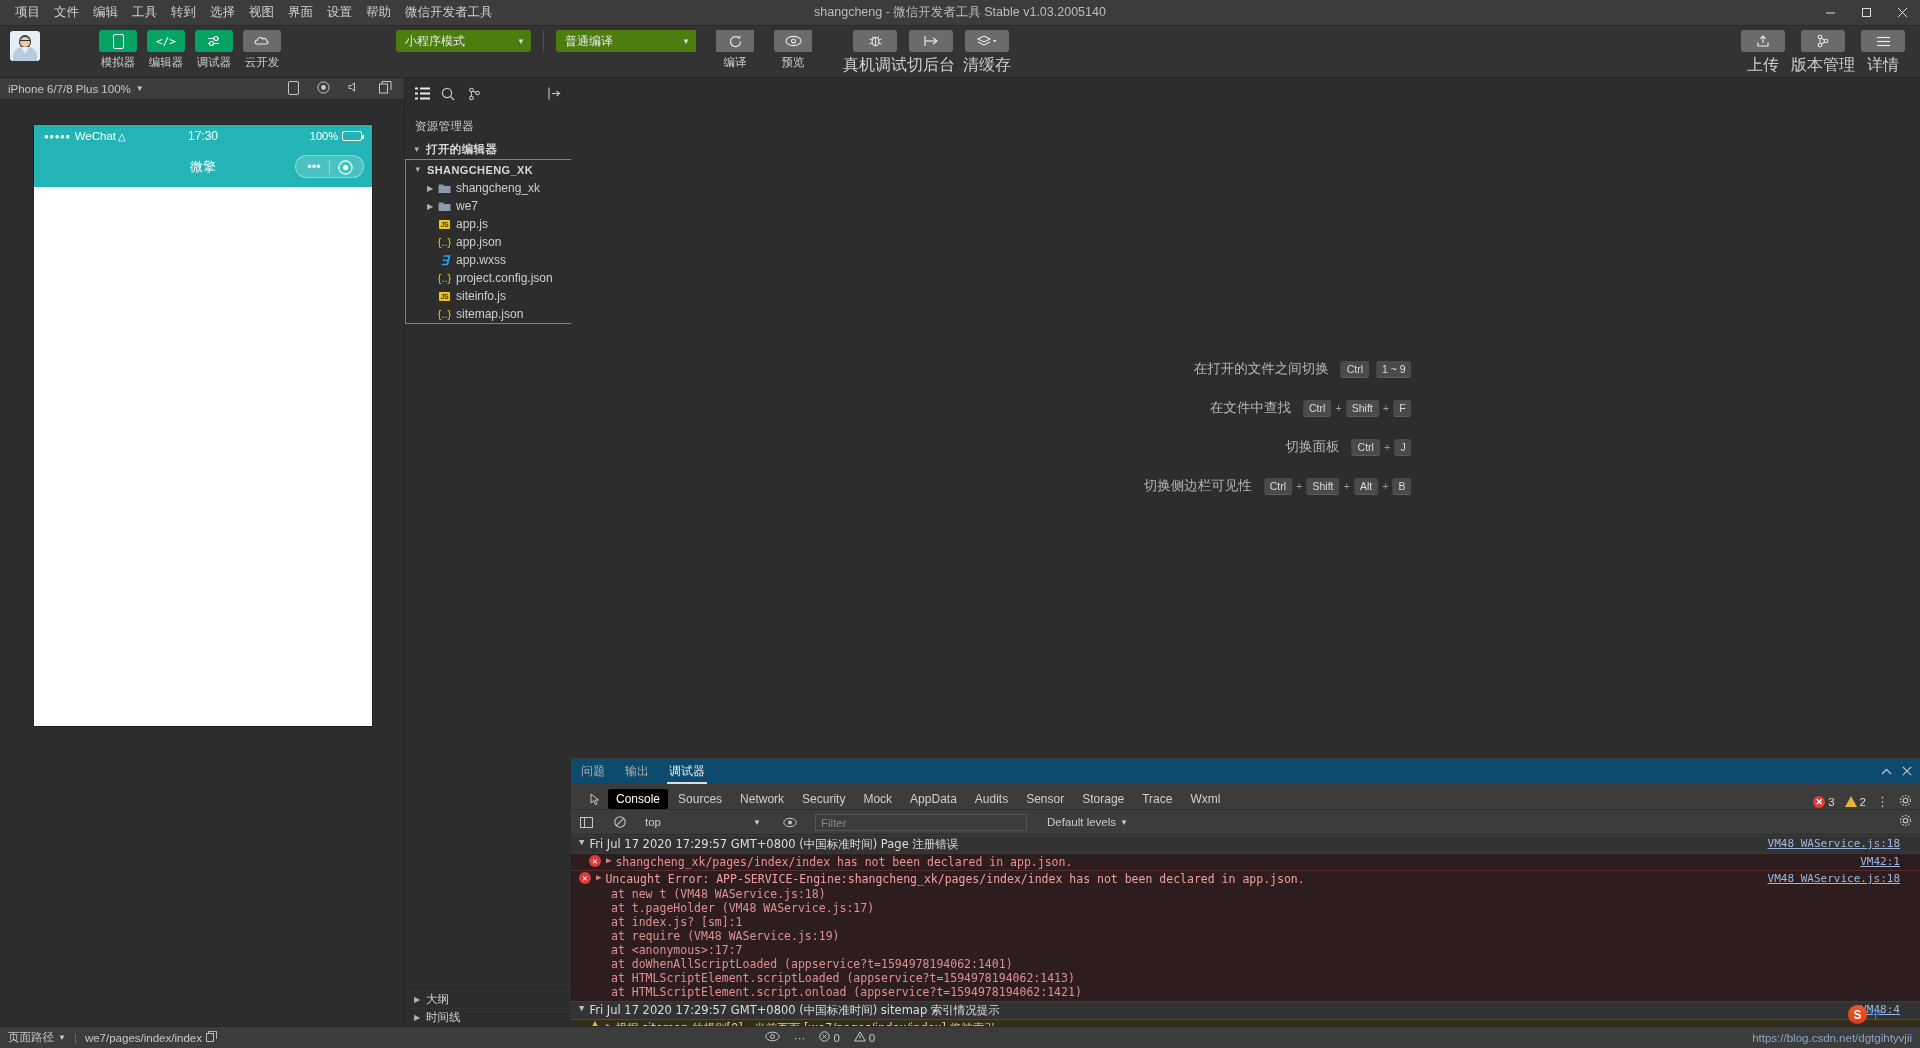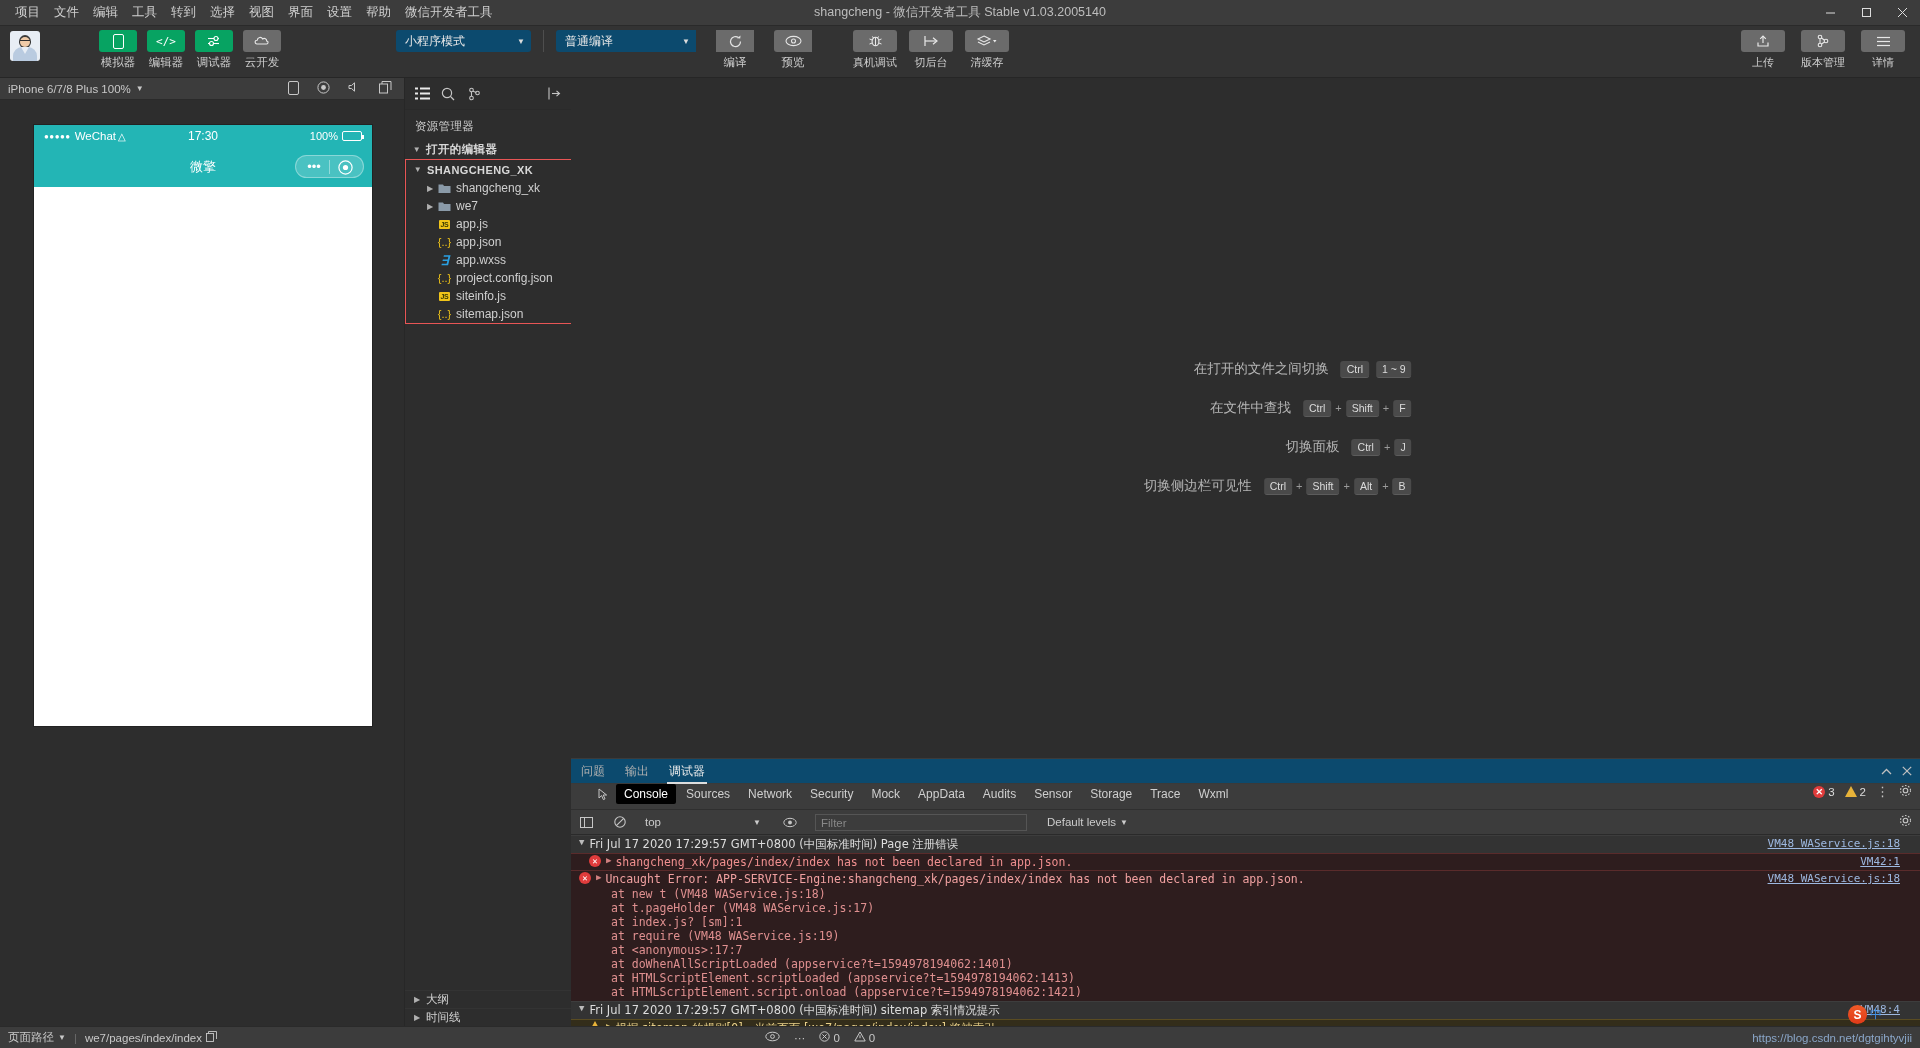--- a/index.html
+++ b/index.html
@@ -55,38 +55,38 @@
     width: 38px; height: 22px; border-radius: 3px; display: flex;
     align-items: center; justify-content: center; color: #fff;
   }
   .tb-btn .chip.green { background: #07a362; }
   .tb-btn .chip.grey  { background: #6b6b6b; }
   .tb-btn .lbl { font-size: 11.5px; color: #cfcfcf; margin-top: 3px; white-space: nowrap; }
   .tb-left { margin-left: 58px; display: flex; gap: 8px; }
 
   .tb-center { position: absolute; left: 396px; top: 4px; display: flex; align-items: flex-start; }
   .select {
-    height: 22px; background: #0c4a6e; border-radius: 3px; color: #e6e6e6;
+    height: 22px; background: #4d7c0f; border-radius: 3px; color: #e6e6e6;
     font-size: 12px; display: flex; align-items: center; padding: 0 6px 0 9px;
     min-width: 135px; justify-content: space-between;
   }
   .select .caret { font-size: 8px; margin-left: 10px; color: #dcdcdc; }
   .sep-v { width: 1px; height: 22px; background: #4e4e4e; margin: 0 12px; }
   .icon-btn {
     width: 38px; height: 22px; background: #6b6b6b; display: flex; align-items: center;
     justify-content: center; color: #e4e4e4;
   }
   .icon-btn:first-child { border-radius: 3px 0 0 3px; }
   .icon-btn:last-child { border-radius: 0 3px 3px 0; }
   .tb-col { display: flex; flex-direction: column; align-items: center; }
 
   .tb-right { position: absolute; right: 14px; top: 4px; display: flex; gap: 10px; }
   .tb-btn2 { display: flex; flex-direction: column; align-items: center; width: 46px; }
   .tb-btn2 .chip { width: 44px; height: 22px; border-radius: 3px; background: #6b6b6b; display: flex; align-items: center; justify-content: center; color: #eee; }
-  .tb-btn2 .lbl { font-size: 11px; color: #cfcfcf; margin-top: 3px; white-space: nowrap; }
+  .tb-btn2 .lbl { font-size: 16px; color: #cfcfcf; margin-top: 3px; white-space: nowrap; }
 
   
   .body-row { flex: 1; display: flex; min-height: 0; }
 
   
   .sim-col { width: 404px; flex: none; background: #2d2d2d; display: flex; flex-direction: column; }
   .sim-bar {
     height: 22px; background: #3c3c3c; display: flex; align-items: center;
     font-size: 11.5px; color: #c8c8c8; padding-left: 8px; border-bottom: 1px solid #2a2a2a;
   }
@@ -152,22 +152,22 @@
 
   
   .devtools { height: 268px; flex: none; background: #2b2b2b; border-top: 1px solid #3b3b3b; display: flex; flex-direction: column; }
   .dt-topbar { height: 25px; display: flex; align-items: center; background: #0c4a6e; position: relative; border-bottom: 1px solid #3a3a3a; }
   .dt-tab { font-size: 12px; color: #b0b0b0; padding: 0 10px; line-height: 25px; height: 25px; position: relative; }
   .dt-tab.active { color: #eaeaea; }
   .dt-tab.active:after { content: ""; position: absolute; left: 8px; right: 8px; bottom: 0; height: 2px; background: #ddd; }
   .dt-topbar .right-ic { position: absolute; right: 8px; display: flex; gap: 10px; color: #c0c0c0; align-items: center; }
 
   .dt-tabs2 {
-    height: 26px; background: #3c3c3c; display: flex; align-items: flex-start;
-    padding-left: 20px; position: relative; border-bottom: 1px solid #2f2f2f;
+    height: 26px; background: #3c3c3c; display: flex; align-items: flex-end;
+    padding-left: 12px; position: relative; border-bottom: 1px solid #2f2f2f;
   }
   .cursor-ic { width: 24px; height: 20px; display: flex; align-items: center; justify-content: center; color: #c6c6c6; }
   .p-tab { font-size: 12px; color: #cfcfcf; padding: 3px 8px; margin: 0 1px; border-radius: 2px; }
   .p-tab.active { background: #000; color: #fff; }
   .dt-badges { position: absolute; right: 8px; display: flex; align-items: center; gap: 10px; font-size: 11.5px; }
   .bdg { display: flex; align-items: center; gap: 3px; }
   .bdg .circ { width: 12px; height: 12px; border-radius: 50%; background: #e03c3c; color: #fff; font-size: 9px; display: flex; align-items: center; justify-content: center; font-weight: bold; }
   .bdg .tri { width: 0; height: 0; border-left: 6px solid transparent; border-right: 6px solid transparent; border-bottom: 11px solid #e8b339; position: relative; }
   .bdg span.n { color: #ddd; }
   .kebab { color: #c6c6c6; font-size: 13px; }

